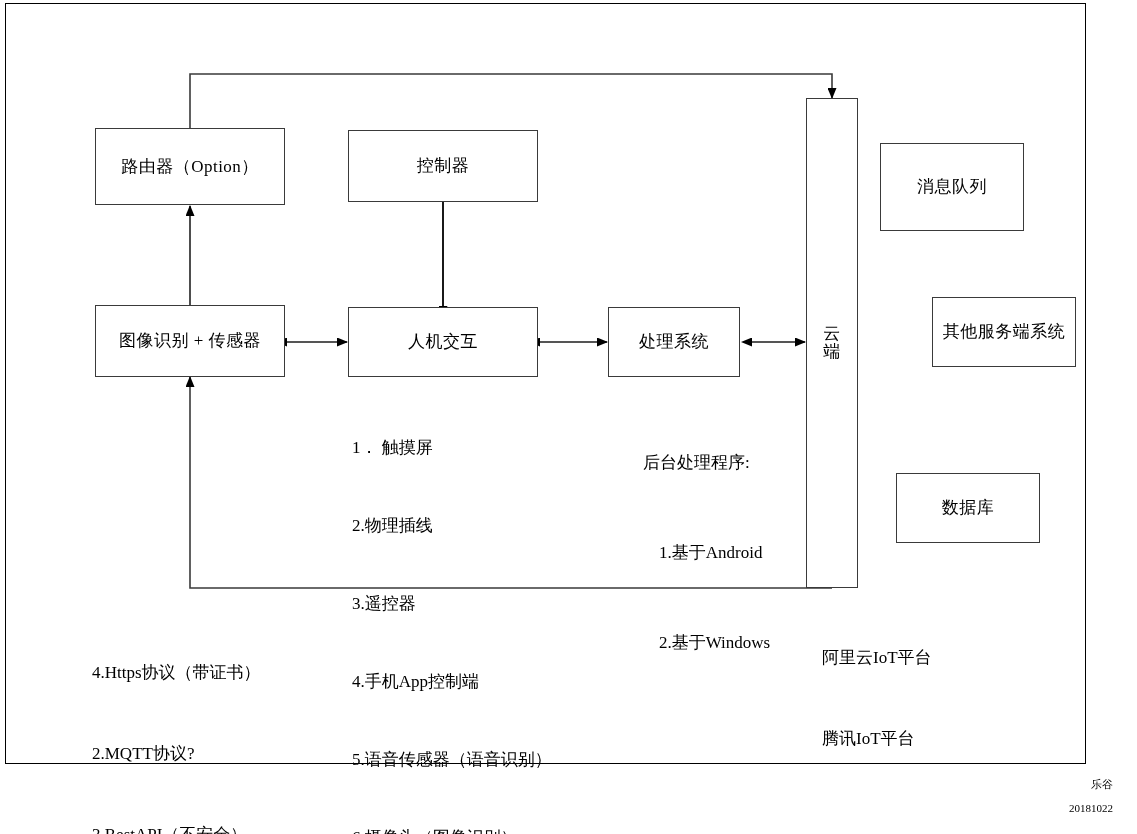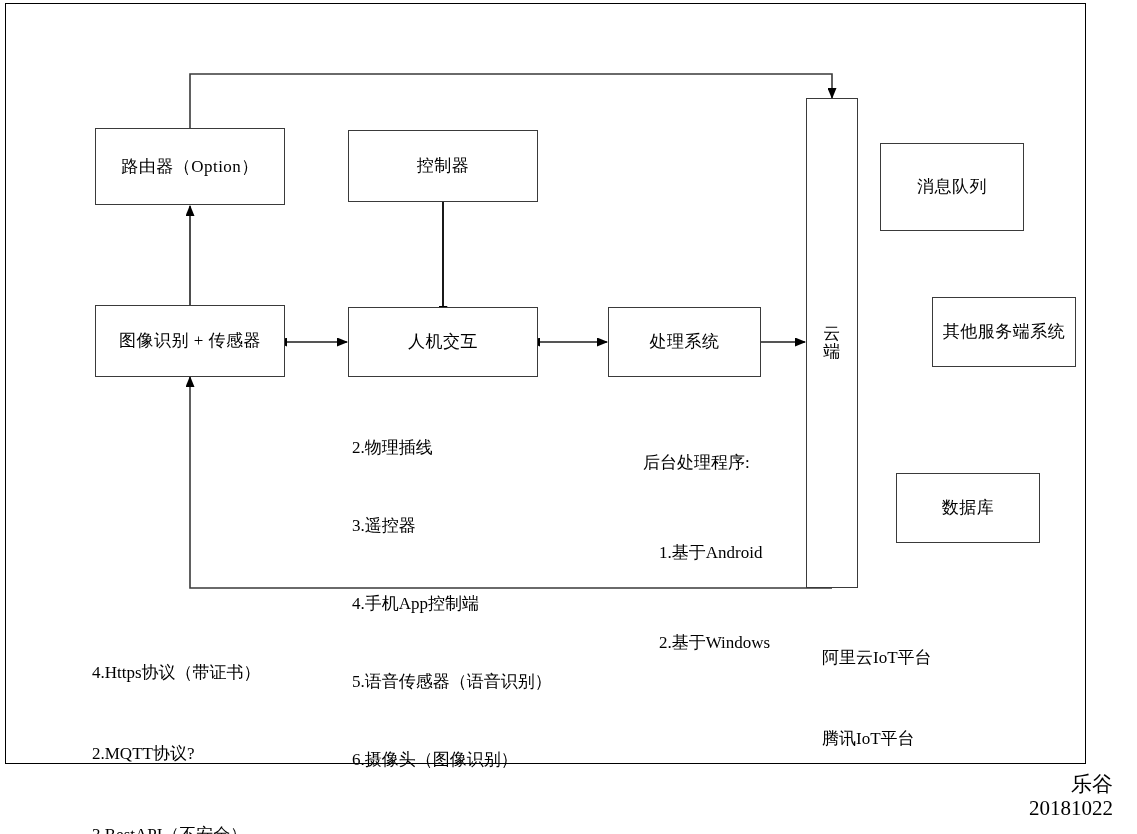--- a/index.html
+++ b/index.html
@@ -45,21 +45,21 @@
     font-size: 17px;
     line-height: 1.25;
     color: #000000;
     letter-spacing: 0.5px;
   }
   
   #node-router   { left: 95px;  top: 128px; width: 190px; height: 77px; }
   #node-controller { left: 348px; top: 130px; width: 190px; height: 72px; }
   #node-controlled { left: 95px;  top: 305px; width: 190px; height: 72px; }
   #node-hmi      { left: 348px; top: 307px; width: 190px; height: 70px; }
-  #node-process  { left: 608px; top: 307px; width: 153px; height: 70px; }
+  #node-process  { left: 608px; top: 307px; width: 132px; height: 70px; }
   #node-cloud    { left: 806px; top: 98px;  width: 52px;  height: 490px;
                    align-items: center; justify-content: center; }
   #node-cloud .node-text { width: 22px; word-break: break-all; line-height: 1.08; }
   #node-mq       { left: 872px; top: 143px; width: 144px; height: 88px; margin-left: 8px; }
   #node-other    { left: 896px; top: 297px; width: 144px; height: 70px; margin-left: 36px; }
   #node-db       { left: 896px; top: 473px; width: 144px; height: 70px; }
 
   
   .textblock {
     position: absolute;
@@ -82,21 +82,21 @@
 
   #cloud-platforms { left: 822px; top: 590px; line-height: 27px; }
   #cloud-platforms .li { display: block; }
 
   #signature {
     position: absolute;
     left: 0; top: 772px;
     width: 1113px;
     text-align: right;
     font-family: "Liberation Serif", "DejaVu Serif", serif;
-    font-size: 21px;
+    font-size: 11px;
     line-height: 24px;
     color: #000000;
   }
   #signature span { display: block; }
   svg.edges {
     position: absolute;
     left: 0; top: 0;
     width: 1137px;
     height: 834px;
     pointer-events: none;
@@ -178,20 +178,21 @@
 
   <div class="node" id="node-other">
     <span class="node-text">其他服务端系统</span>
   </div>
 
   <div class="node" id="node-db">
     <span class="node-text">数据库</span>
   </div>
 
   <div class="textblock" id="hmi-list">
+    <span class="li">1． 触摸屏</span>
     <span class="li">2.物理插线</span>
     <span class="li">3.遥控器</span>
     <span class="li">4.手机App控制端</span>
     <span class="li">5.语音传感器（语音识别）</span>
     <span class="li">6.摄像头（图像识别）</span>
     
     
   </div>
 
   <div class="textblock" id="backend-block">

